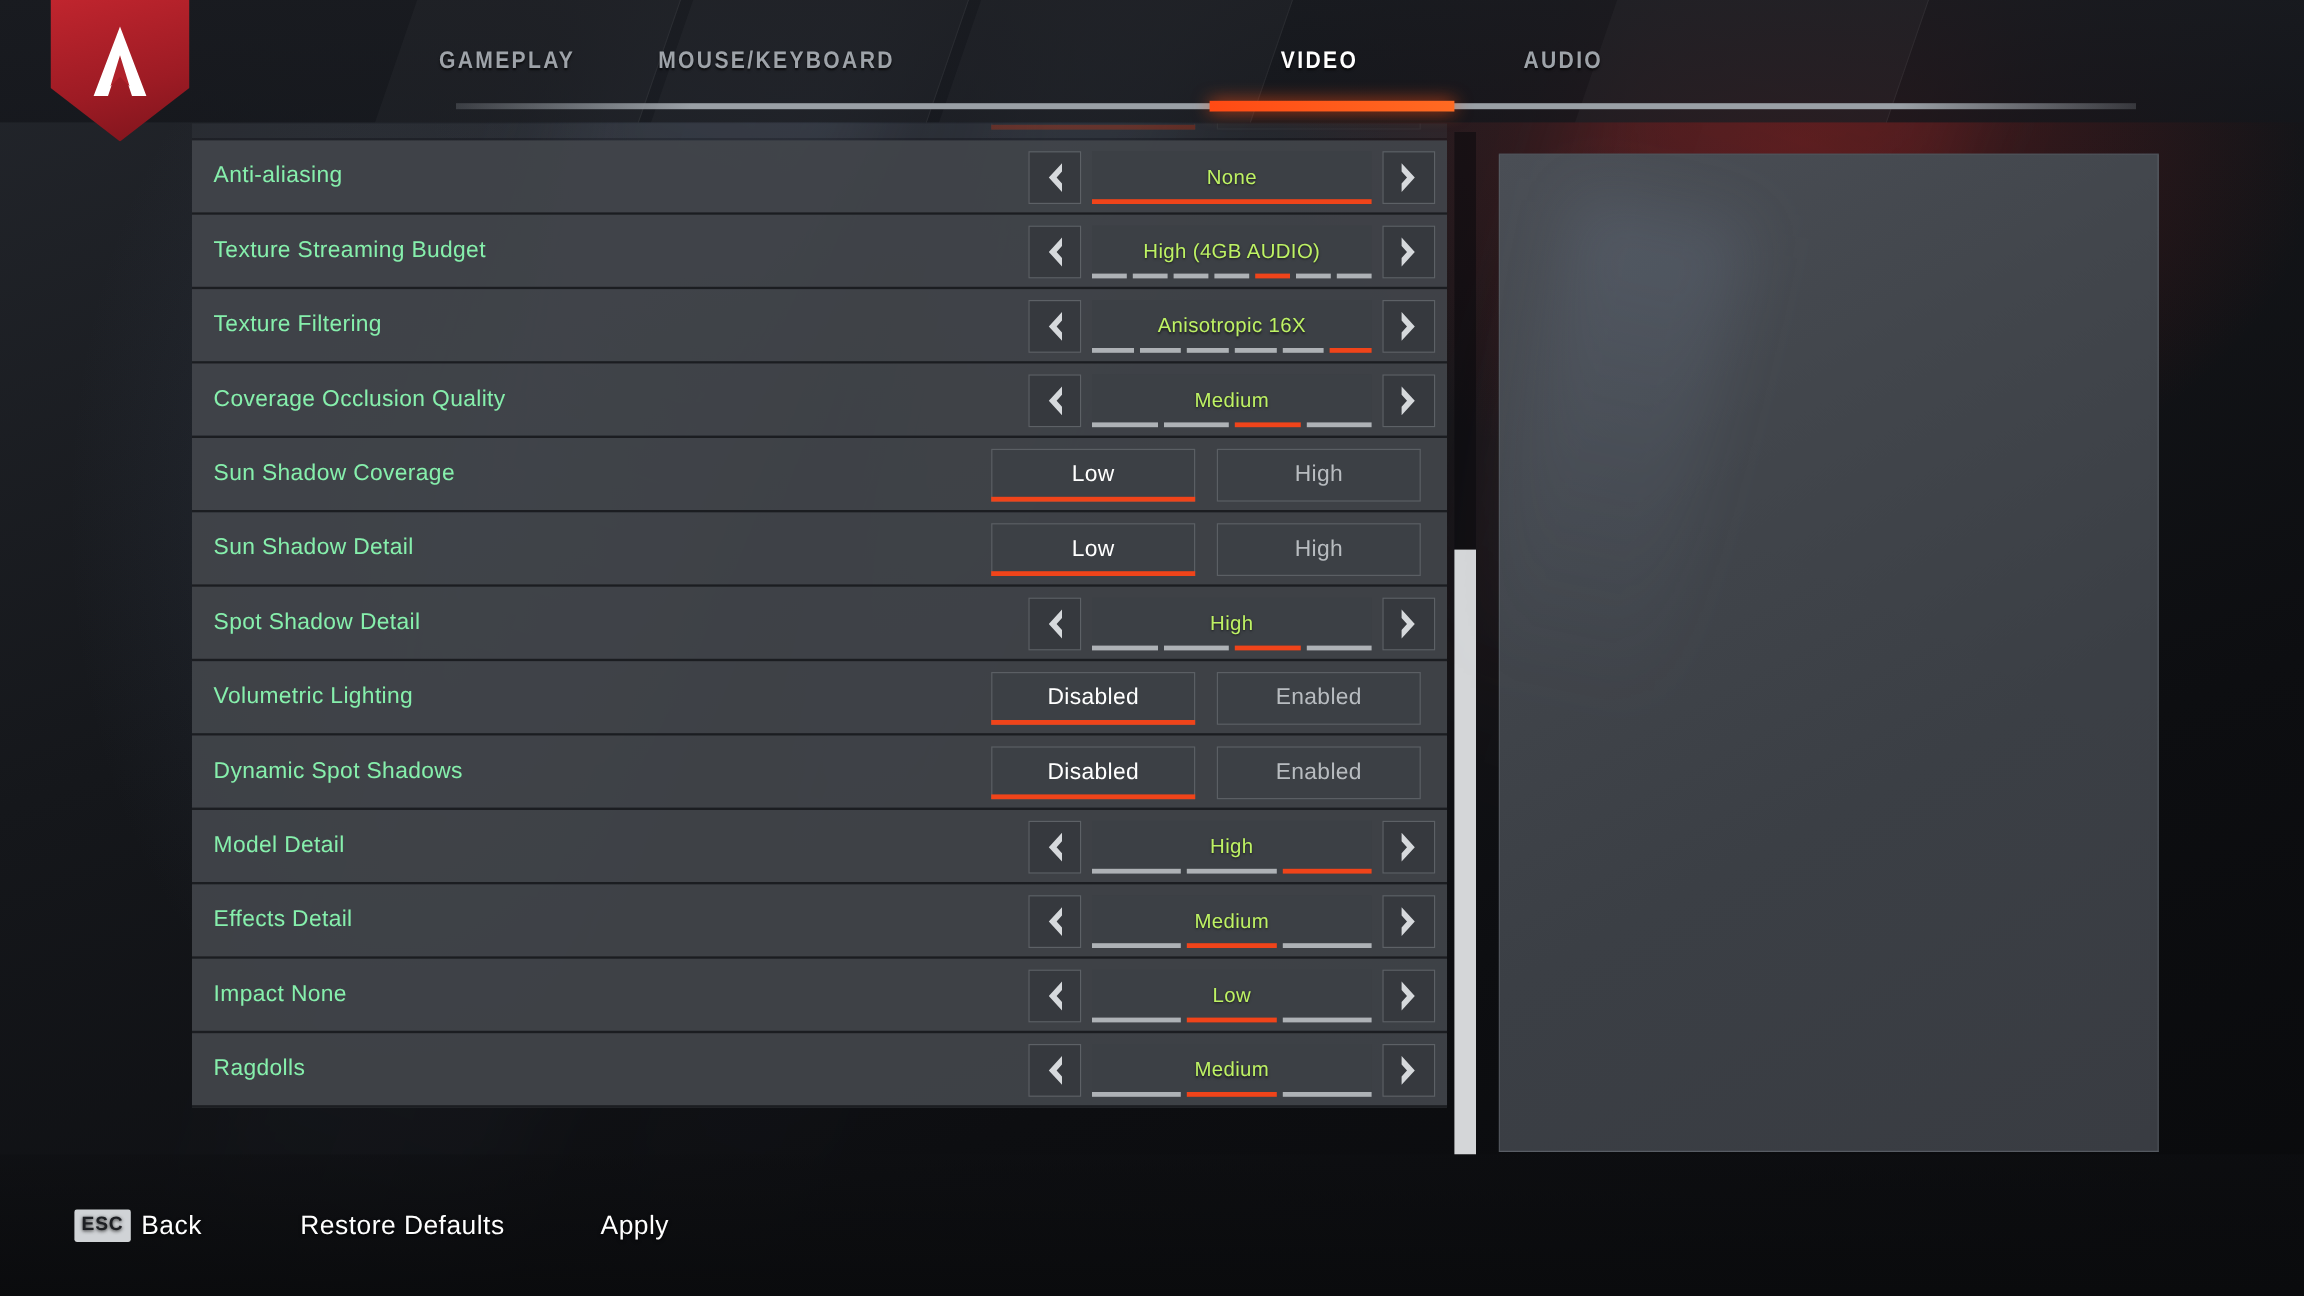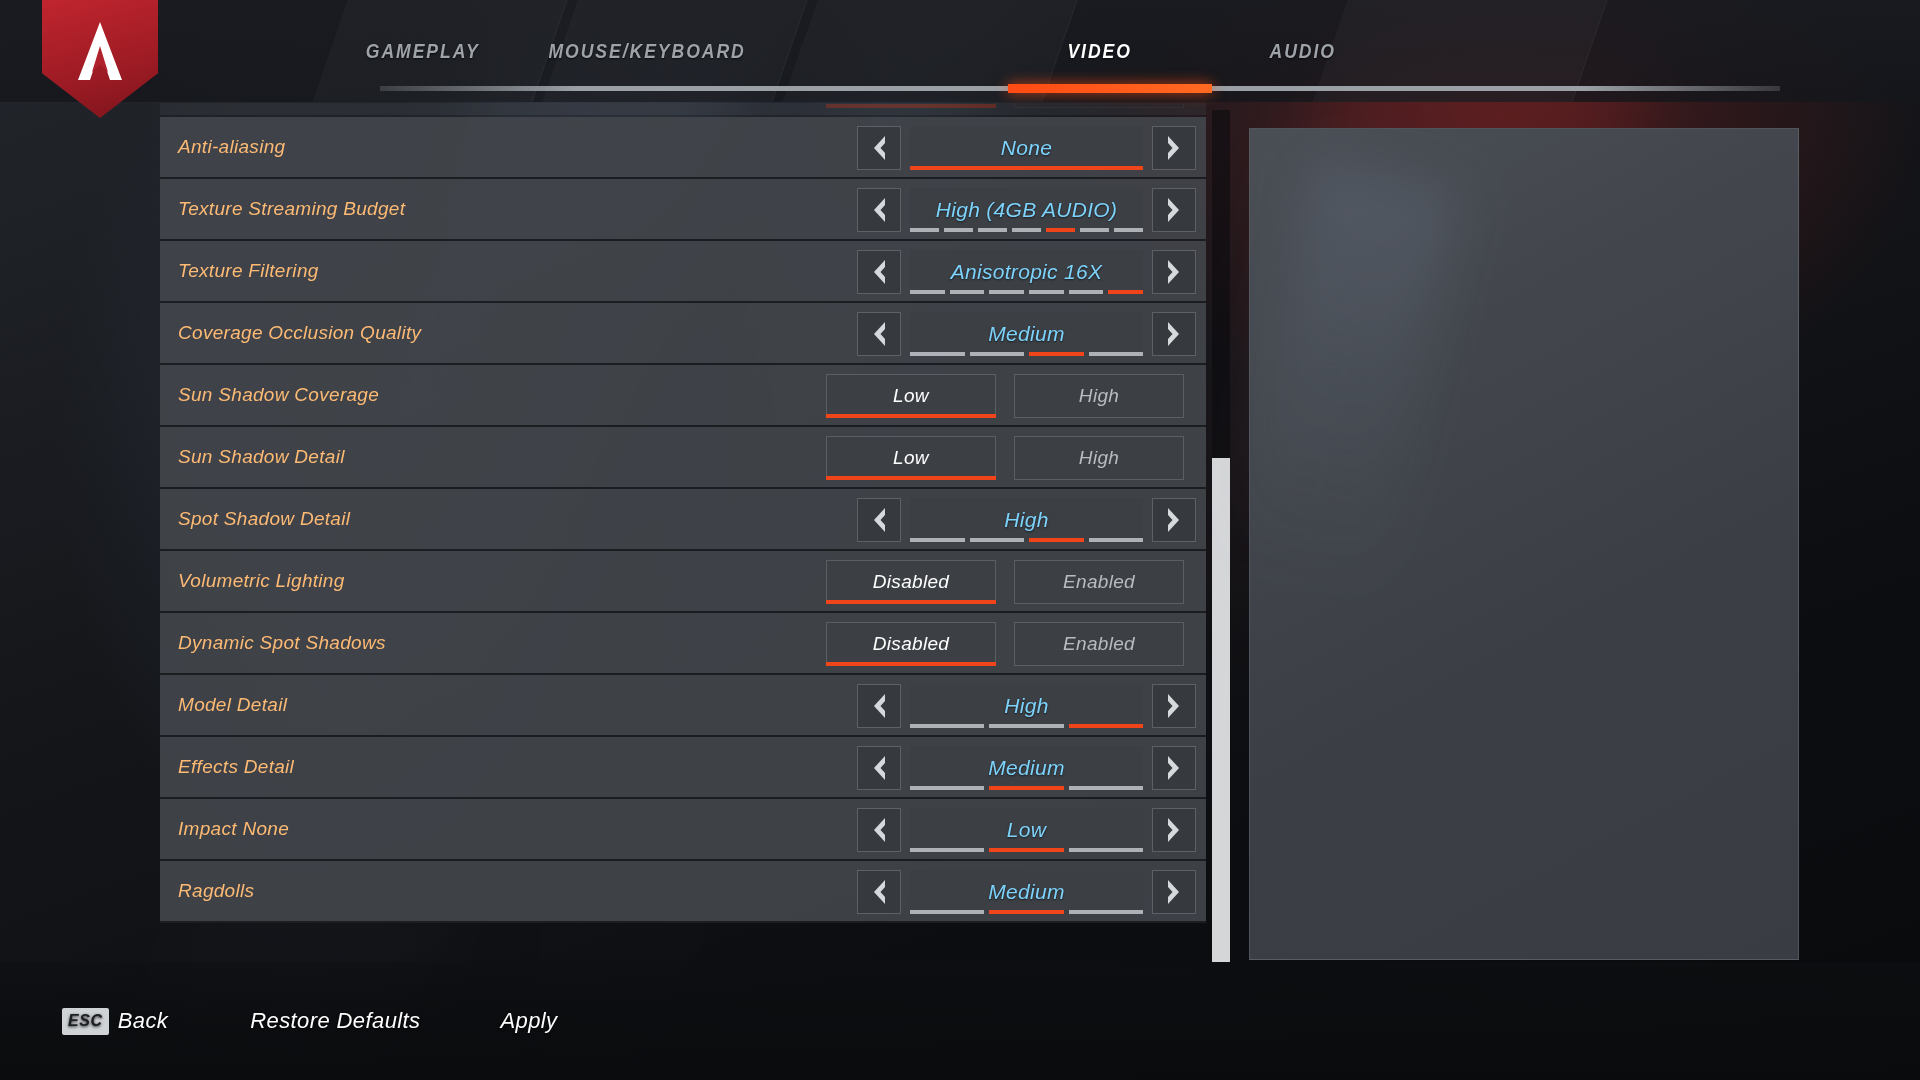--- a/index.html
+++ b/index.html
@@ -2,21 +2,21 @@
 <html><head>
 <meta charset="utf-8">
 <style>
   * { margin:0; padding:0; box-sizing:border-box; }
   html, body {
     width:1920px; height:1080px; overflow:hidden;
     background:#0a0a0c;
     font-family:"Liberation Sans", sans-serif;
   }
 
-  #app { position:relative; width:1920px; height:1080px; overflow:hidden;font-style:italic; }
+  #app { position:relative; width:1920px; height:1080px; overflow:hidden; }
 
   
   .bg {
     position:absolute; inset:0;
     background:
       radial-gradient(ellipse 700px 500px at 1500px 120px, rgba(150,30,30,.40), transparent 62%),
       radial-gradient(ellipse 420px 700px at 330px 430px, rgba(90,110,140,.20), transparent 65%),
       radial-gradient(ellipse 600px 420px at 760px 60px, rgba(70,80,105,.20), transparent 68%),
       linear-gradient(160deg, #23262c 0%, #15171b 38%, #0d0e11 70%, #090a0c 100%);
   }
@@ -85,21 +85,21 @@
     overflow:hidden;
   }
   .row {
     position:relative; width:1046px; height:62px;
     display:flex; align-items:center;
     background:rgba(66,69,74,.93);
     border-bottom:2px solid #1b1d21;
   }
   .row.ghost { opacity:.30; }
   .row-label {
-    margin-left:18px; font-size:19px; color:#fdba74; letter-spacing:.3px;
+    margin-left:18px; font-size:19px; color:#86efac; letter-spacing:.3px;
     white-space:nowrap;
   }
   .row-control {
     position:absolute; right:10px; top:0; height:62px;
     display:flex; align-items:center; gap:9px;
   }
 
   .arrow-btn {
     width:44px; height:44px;
     background:#36393e;
@@ -109,21 +109,21 @@
   }
   .arrow-btn svg { display:block; }
 
   .value-box {
     position:relative;
     width:233px; height:44px;
     background:#3c4045;
     display:flex; align-items:center; justify-content:center;
   }
   .value-text {
-    font-size:21px; color:#7dd3fc; letter-spacing:.3px; white-space:nowrap;
+    font-size:17px; color:#bef264; letter-spacing:.3px; white-space:nowrap;
     text-shadow:0 1px 2px rgba(0,0,0,.6);
   }
   .segbar {
     position:absolute; left:0; bottom:0; width:233px; height:4px;
     display:flex; gap:5px;
   }
   .seg { flex:1; background:#aeb2b6; }
   .seg.on { background:#f0441a; }
   .segbar.single .seg { background:#f0441a; }
 

